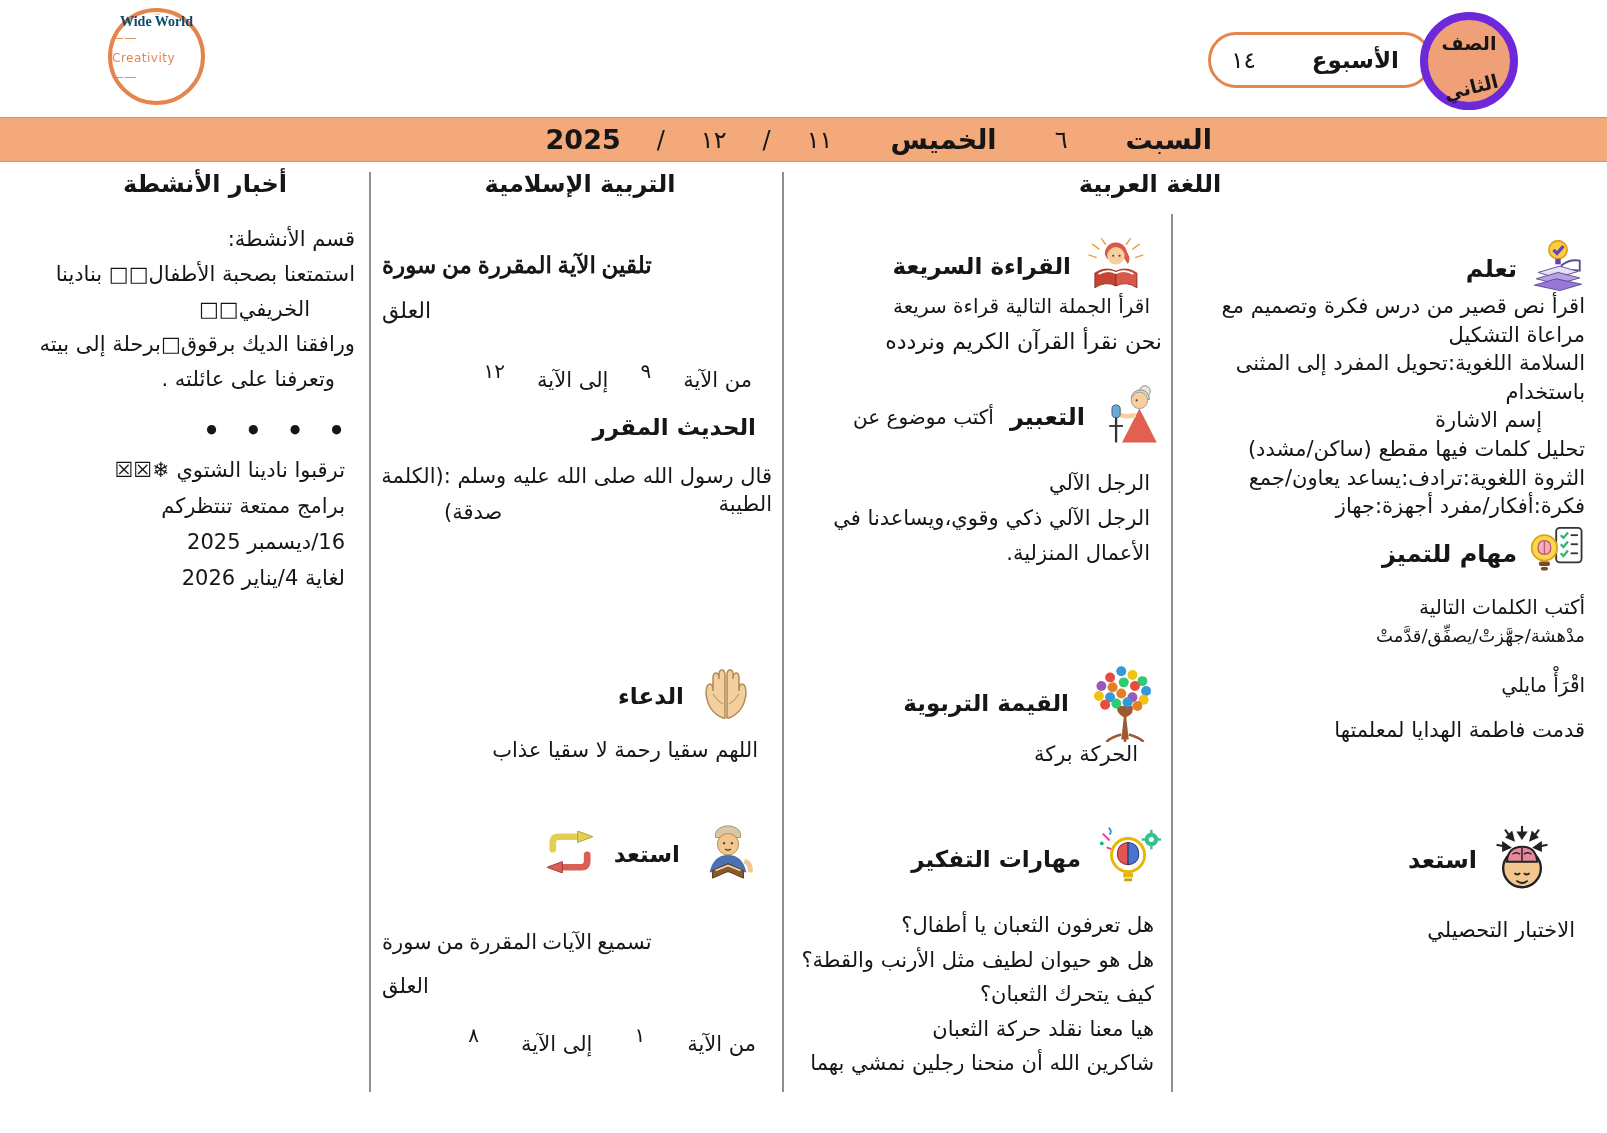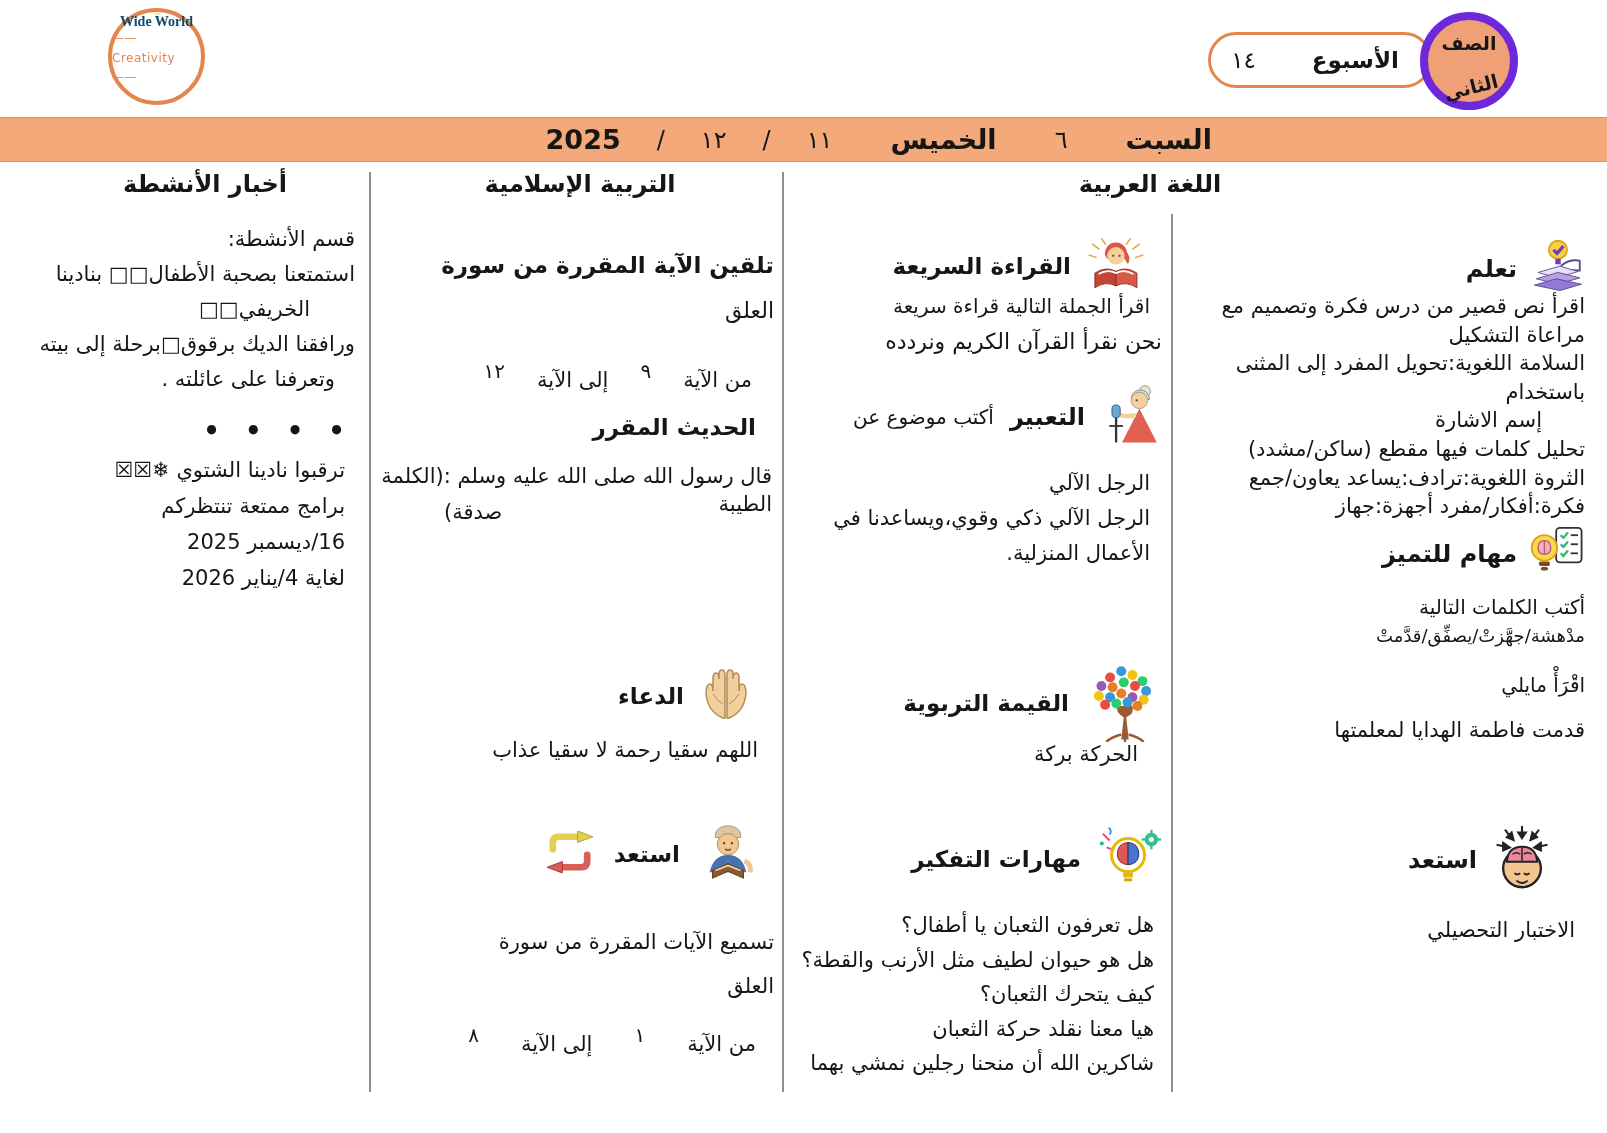--- a/index.html
+++ b/index.html
@@ -1,20 +1,20 @@
 <!DOCTYPE html>
 <html lang="ar"><head>
 <meta charset="utf-8">
 <style>
   html,body{margin:0;padding:0;background:#fff;}
   .page{position:relative;width:1607px;height:1133px;background:#fff;overflow:hidden;
         font-family:"DejaVu Sans",sans-serif;color:#161616;}
   .abs{position:absolute;}
   .b{font-weight:bold;}
-  .center{text-align:right;}
+  .center{text-align:left;font-family:Liberation Serif, serif;}
   .right{text-align:right;}
   .left{text-align:left;}
 
   
   .logo-circle{left:108px;top:8px;width:97px;height:97px;border:4px solid #e5854e;border-radius:50%;
                background:#fff;display:flex;flex-direction:column;align-items:center;justify-content:flex-end;padding-bottom:14px;box-sizing:border-box;}
   .logo-title{font-family:"Liberation Serif",serif;font-weight:bold;font-size:14px;color:#0c4a6e;line-height:1;}
   .logo-tagline{font-size:12px;color:#e5854e;letter-spacing:.5px;line-height:1.6;}
   .week-pill{left:1208px;top:32px;width:224px;height:56px;border:3px solid #e5854e;border-radius:30px;
              background:#fff;display:flex;direction:rtl;align-items:center;gap:56px;padding:0 30px;box-sizing:border-box;}

